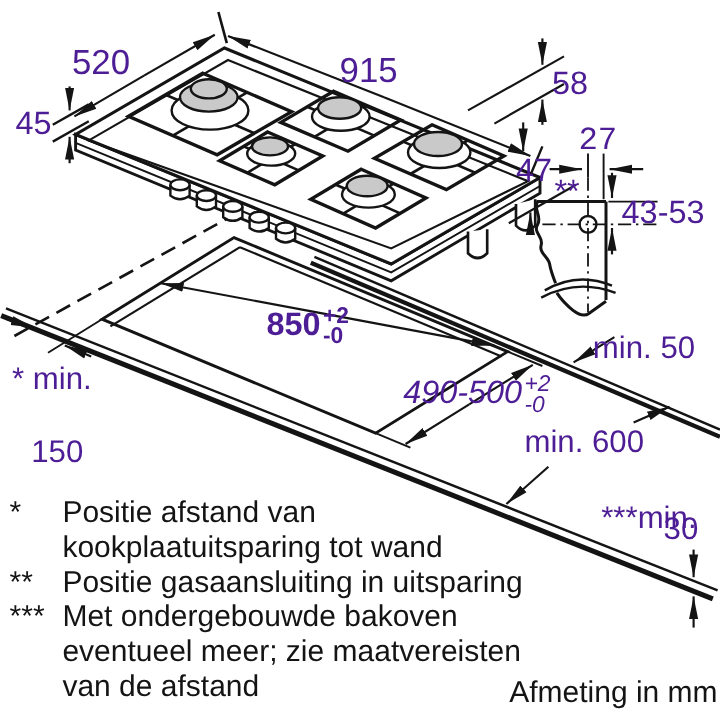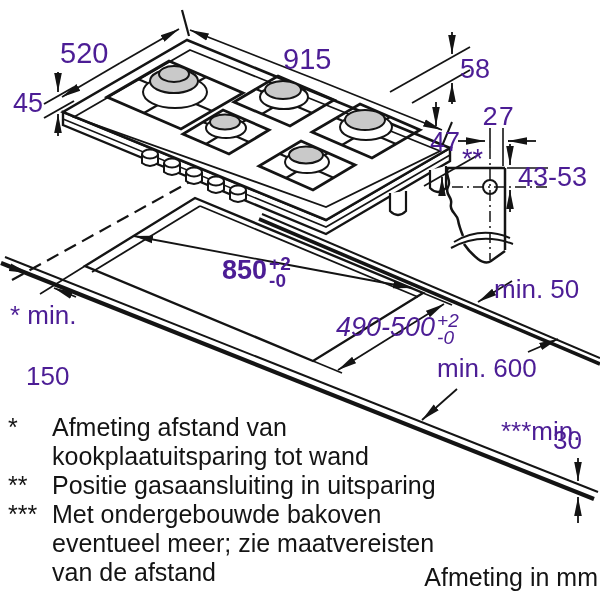--- a/index.html
+++ b/index.html
@@ -208,21 +208,21 @@
 <div class="lbl dim-min" style="left:437px;top:353px;">min. 600</div>
 <div class="lbl dim-min" style="left:501px;top:397px;margin-top:19px;">***min.</div>
 <div class="lbl dim-min" style="left:553px;top:425px;">30</div>
 <div class="lbl dim-min" style="left:10px;top:300px;">* min.</div>
 <div class="lbl dim-min" style="left:26px;top:329px;margin-top:32px;">150</div>
 
 <div id="footnotes">
   <div class="fn-row">
     <div class="fn-marker">*</div>
     <div>
-      <div>Afmeting afstand van</div>
+      <div>Positie afstand van</div>
       <div>kookplaatuitsparing tot wand</div>
     </div>
   </div>
   <div class="fn-row">
     <div class="fn-marker">**</div>
     <div>
       <div>Positie gasaansluiting in uitsparing</div>
     </div>
   </div>
   <div class="fn-row">

